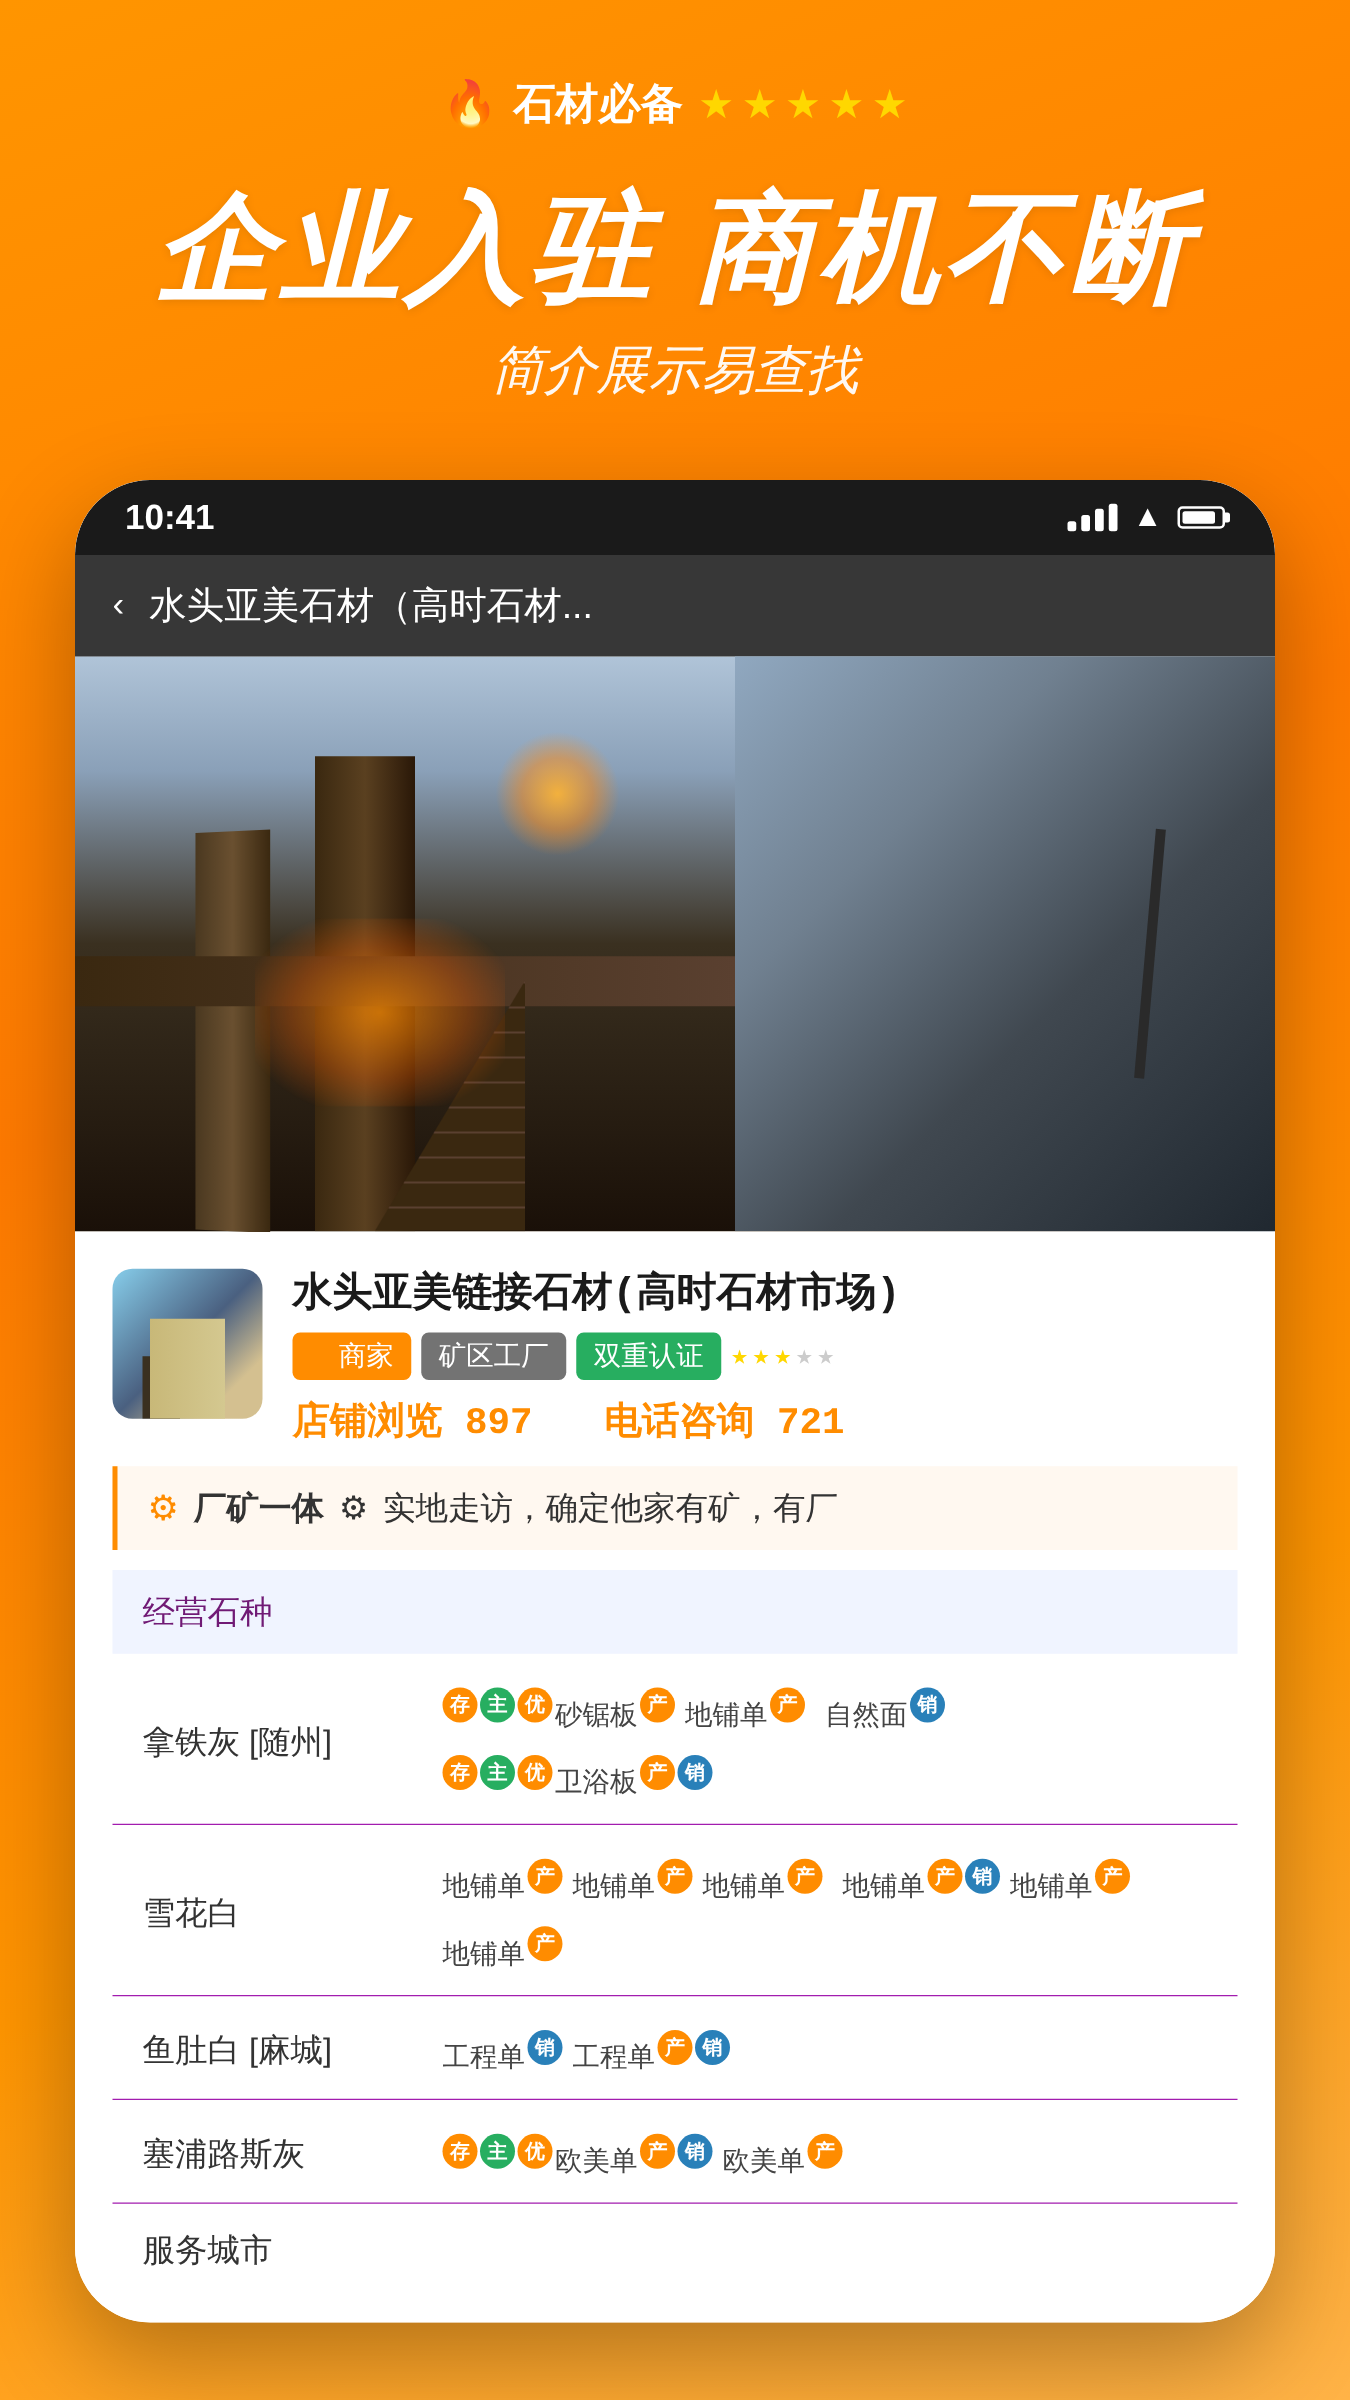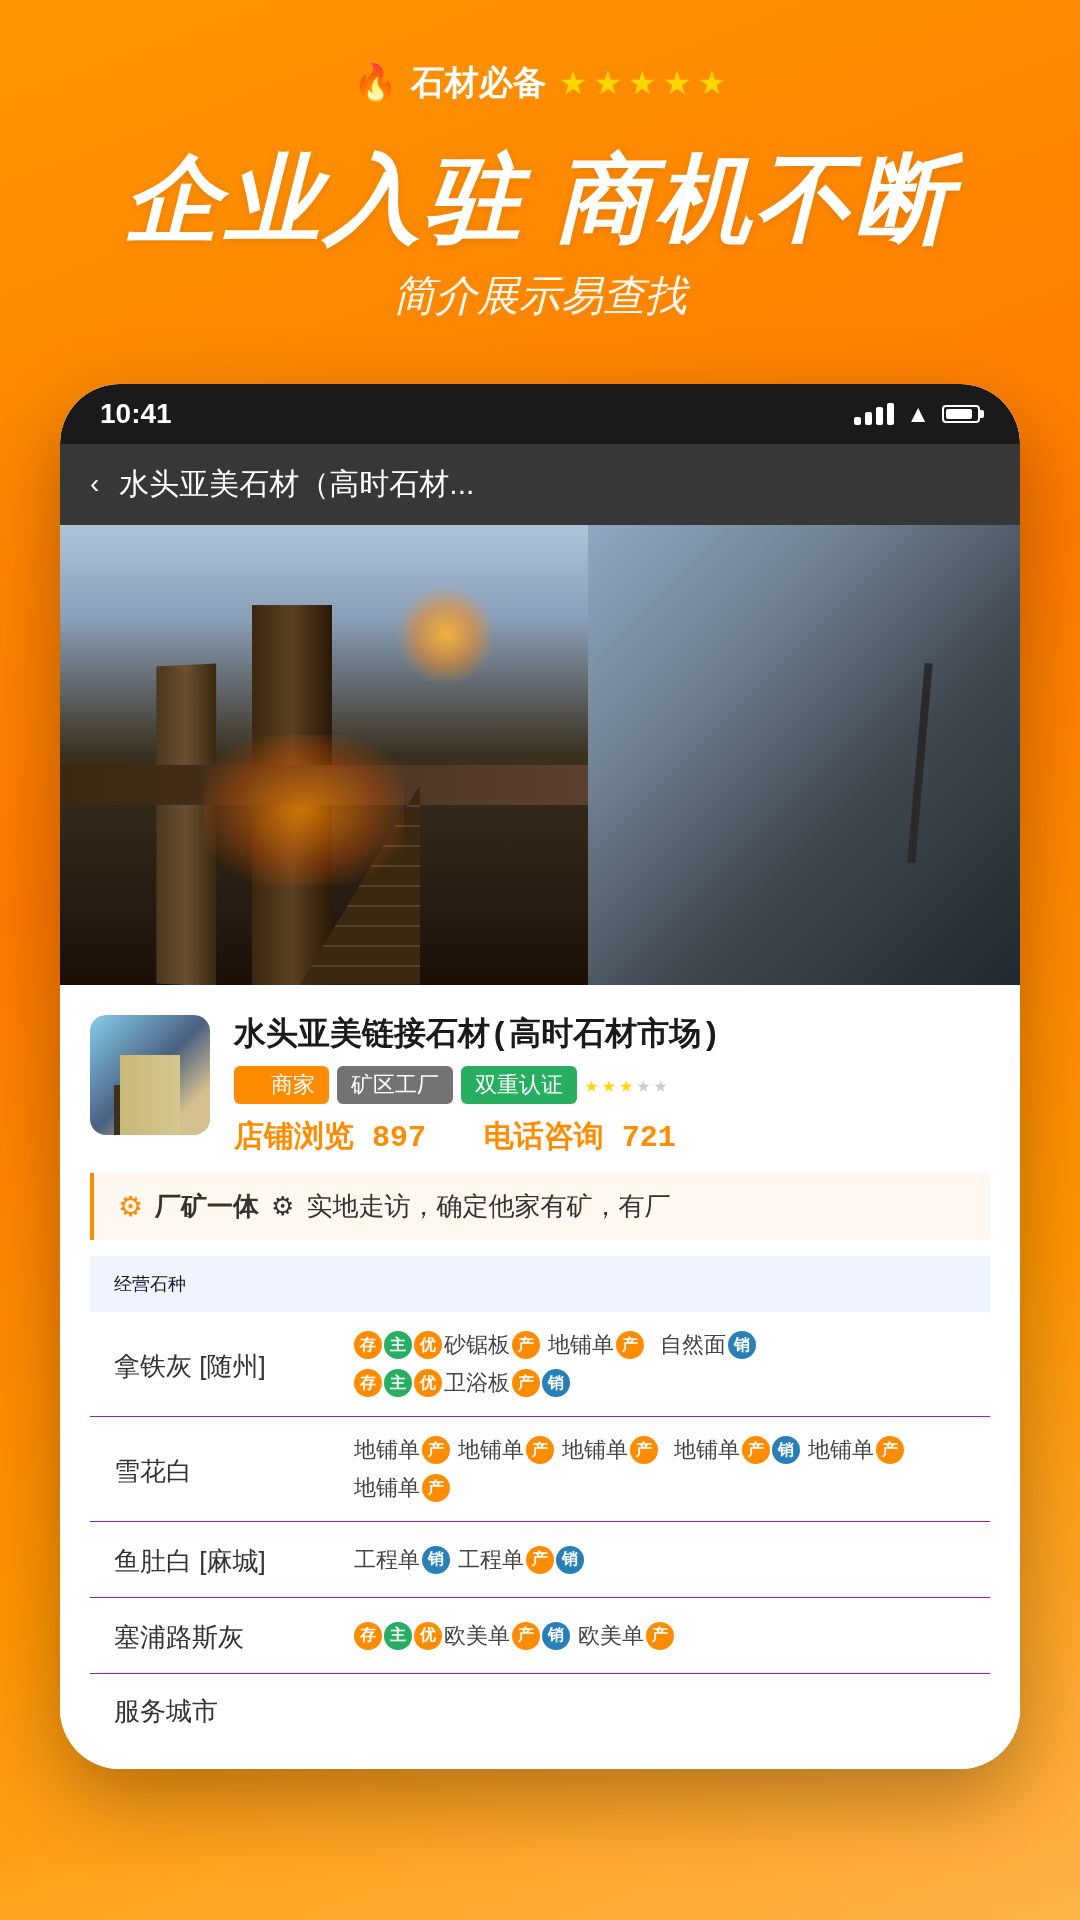--- a/index.html
+++ b/index.html
@@ -358,22 +358,22 @@
     .factory-badge-icon {
       color: #FF8C00;
       font-size: 28px;
     }
     .table-header {
       display: flex;
       background: #F0F4FF;
       padding: 16px 24px;
     }
     .th {
-      font-size: 18px;
-      color: #0f172a;
+      font-size: 26px;
+      color: #701a75;
       font-weight: 500;
     }
     .col1 { width: 240px; }
     .col2 { flex: 1; }
 
     .table-row-data {
       display: flex;
       padding: 18px 24px;
       border-bottom: 1px solid #a21caf;
       align-items: center;
@@ -408,20 +408,21 @@
       font-size: 16px;
       font-weight: 700;
       color: white;
     }
     .cb-orange { background: #FF8C00; }
     .cb-teal { background: #27AE60; }
     .cb-blue { background: #2980B9; }
     .tag-item {
       font-size: 22px;
       color: #444;
+      margin-top: 16px;
     }
 
     .service-cities-row {
       padding: 20px 24px;
       display: flex;
       align-items: center;
     }
     .service-label {
       font-size: 26px;
       color: #333;

